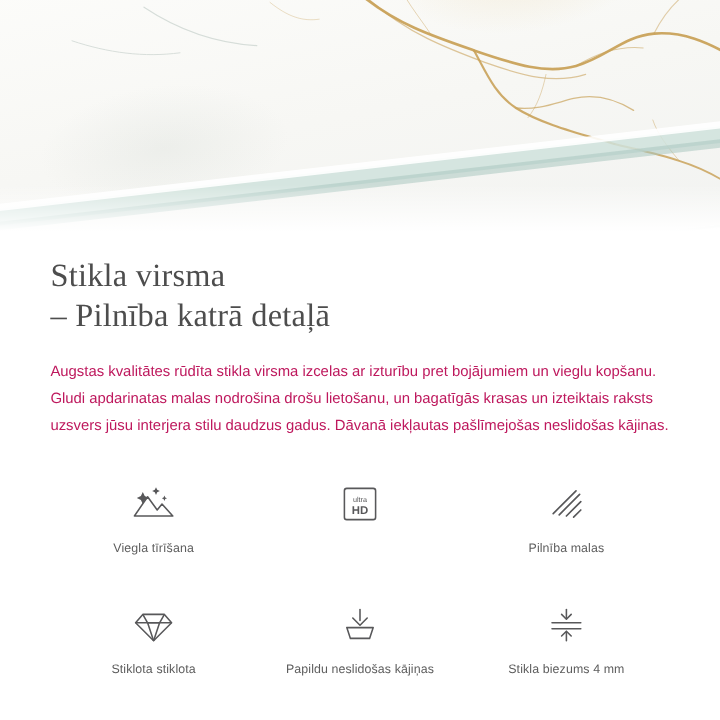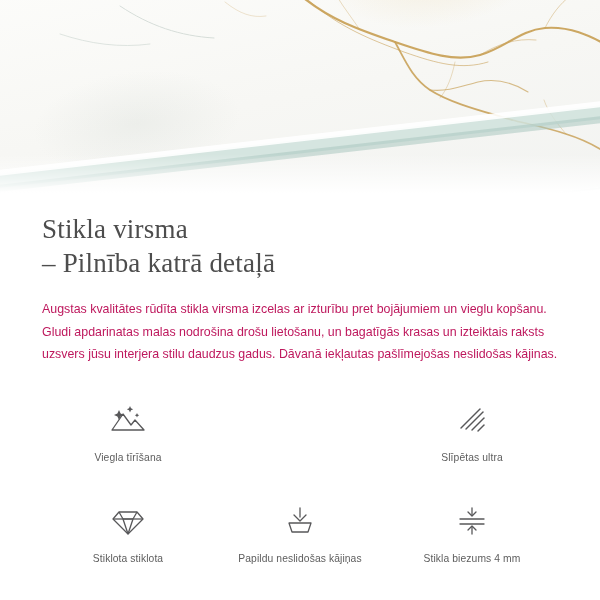--- a/index.html
+++ b/index.html
@@ -180,32 +180,39 @@
           <path d="M4 27 L15 11 L23 22 L27 17 L36 27 Z"></path>
           <path d="M11 7 l1.6 3.4 3.4 1.6 -3.4 1.6 -1.6 3.4 -1.6 -3.4 -3.4 -1.6 3.4 -1.6 Z" fill="#58585a" stroke="none"></path>
           <path d="M22 3 l1 2.2 2.2 1 -2.2 1 -1 2.2 -1 -2.2 -2.2 -1 2.2 -1 Z" fill="#58585a" stroke="none"></path>
           <path d="M29 10 l0.7 1.5 1.5 0.7 -1.5 0.7 -0.7 1.5 -0.7 -1.5 -1.5 -0.7 1.5 -0.7 Z" fill="#58585a" stroke="none"></path>
         </svg>
       </div>
       <div class="flabel">Viegla tīrīšana</div>
     </div>
 
     <div class="feature">
+      <div class="ficon">
+        <svg width="38" height="34" viewBox="0 0 38 34">
+          <rect x="6" y="4" width="26" height="26" rx="2" fill="none" stroke="#58585a" stroke-width="1.3"></rect>
+          <text x="19" y="15.5" text-anchor="middle" font-family="Liberation Sans, sans-serif" font-size="6" fill="#58585a">ultra</text>
+          <text x="19" y="25" text-anchor="middle" font-family="Liberation Sans, sans-serif" font-size="9.5" font-weight="bold" fill="#58585a">HD</text>
+        </svg>
+      </div>
     </div>
 
     <div class="feature">
       <div class="ficon">
         <svg width="38" height="34" viewBox="0 0 38 34" fill="none" stroke="#58585a" stroke-width="1.4" stroke-linecap="round">
           <path d="M8 25 L27 6"></path>
           <path d="M13 26 L30 9"></path>
           <path d="M19 27 L31 15"></path>
           <path d="M25 28 L31 22"></path>
         </svg>
       </div>
-      <div class="flabel">Slīpētas ultra</div>
+      <div class="flabel">Pilnība malas</div>
     </div>
 
     <div class="feature">
       <div class="ficon">
         <svg width="40" height="34" viewBox="0 0 40 34" fill="none" stroke="#58585a" stroke-width="1.3" stroke-linejoin="round">
           <path d="M11 8 L29 8 L35 15 L20 30 L5 15 Z"></path>
           <path d="M5 15 L35 15"></path>
           <path d="M11 8 L15 15 L20 30"></path>
           <path d="M29 8 L25 15 L20 30"></path>
           <path d="M15 15 L25 15"></path>

